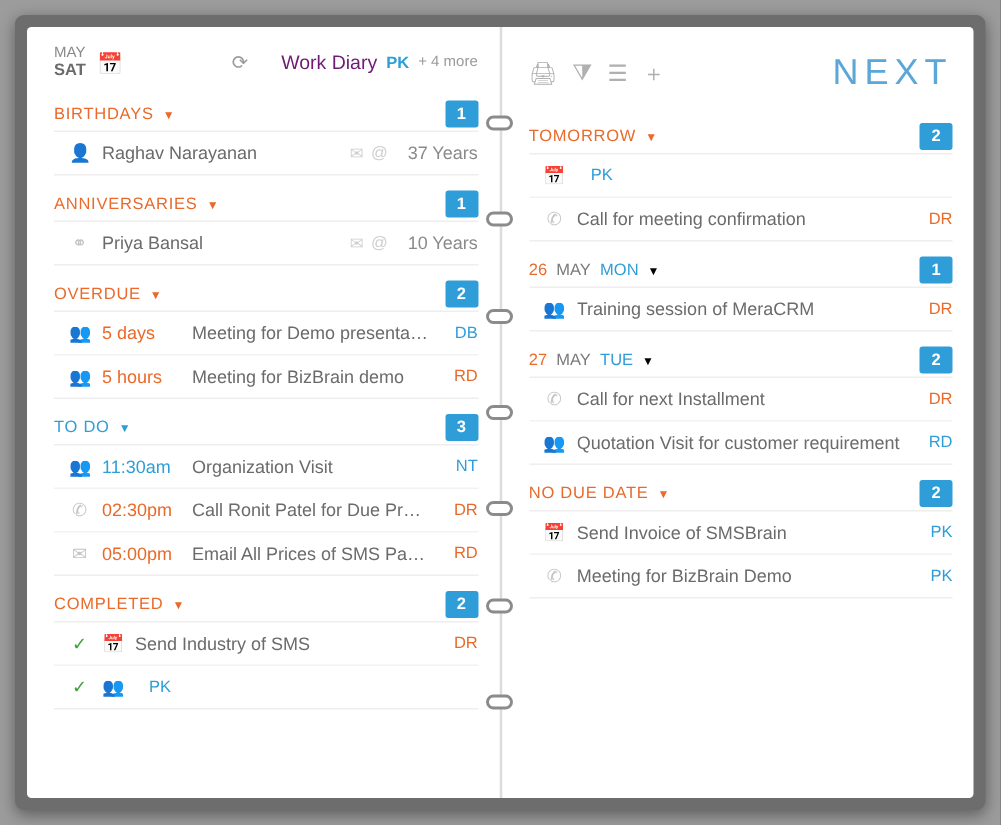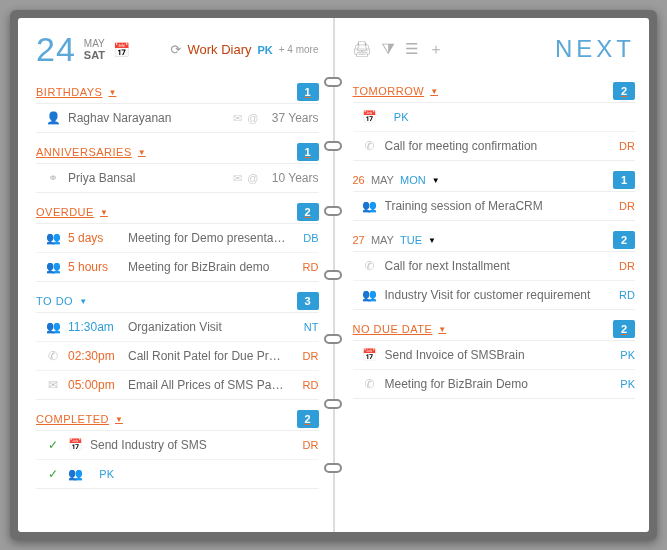--- a/index.html
+++ b/index.html
@@ -48,35 +48,35 @@
     border-radius: 10px;
     background: #fff;
   }
   
   .head-left { display: flex; align-items: center; gap: 8px; margin-bottom: 10px; }
   .big-day   { font-size: 34px; font-weight: 200; color: #5aa7d8; letter-spacing: 1px;}
   .mday      { font-size: 10px; color: #8a8a8a; line-height: 11px; }
   .sday      { font-size: 11px; color: #6b6b6b; font-weight: 600;}
   .cal-ico   { color: #bfbfbf; font-size: 14px; }
   .diary-title { margin-left: auto; display:flex; align-items:center; gap:6px;}
-  .diary-title .t { font-size: 13px; color:#c2410c; }
+  .diary-title .t { font-size: 13px; color:#701a75;margin-left:16px; }
   .pk-tag { color:#2f9ed8; font-size:11px; font-weight:600;}
   .more   { color:#9a9a9a; font-size:10px;}
   .refresh{ color:#9a9a9a; font-size:13px;}
   
   .head-right{ display:flex; align-items:center; margin-bottom:10px; height:38px;}
   .tools { display:flex; gap:10px; color:#b0b0b0; font-size:15px;}
   .next-title{ margin-left:auto; font-size:24px; font-weight:200; color:#5aa7d8; letter-spacing:4px;}
   
   .section { margin-bottom: 6px; }
   .sec-head { display:flex; align-items:center; gap:6px; padding: 4px 0 2px; border-bottom: 1px solid #eee; cursor:pointer;}
   .sec-title{ font-size:11px; letter-spacing:.5px;}
   .caret { font-size:8px; }
   .count { margin-left:auto; background:#2f9ed8; color:#fff; font-size:11px; font-weight:600; width:22px; height:18px; display:flex;align-items:center;justify-content:center; border-radius:2px;}
-  .orange { color:#e96a2a;text-decoration:underline; } .orange .caret{color:#e96a2a;}
+  .orange { color:#e96a2a; } .orange .caret{color:#e96a2a;}
   .blue   { color:#2f9ed8; }
   .date-lbl { font-size:11px; }
   .date-lbl .r{color:#e96a2a;} .date-lbl .g{color:#7a7a7a;} .date-lbl .b{color:#2f9ed8;text-align:right;}
   
   .row { display:flex; align-items:center; gap:8px; padding:7px 0 7px 10px; border-bottom:1px solid #f2f2f2; font-size:12px;}
   .row:last-child{border-bottom:1px solid #eee;}
   .ico { width:14px; color:#c4c4c4; text-align:center; font-size:12px;}
   .ico.green{color:#3aa23a;}
   .timecol{ width:52px; font-size:12px;}
   .timecol.red{color:#e96a2a;}
@@ -87,21 +87,20 @@
   .init.blue{color:#2f9ed8;} .init.red{color:#e96a2a;}
   .muted-icons{ color:#cfcfcf; font-size:11px; display:flex; gap:5px;}
 </style>
 </head>
 <body>
 
 <div class="diary">
 
   <div class="page left">
     <div class="head-left">
-      <div class="big-day">24</div>
       <div>
         <div class="mday">MAY</div>
         <div class="sday">SAT</div>
       </div>
       <span class="cal-ico">📅</span>
       <div class="diary-title">
         <span class="refresh">⟳</span>
         <span class="t">Work Diary</span>
         <span class="pk-tag">PK</span>
         <span class="more">+ 4 more</span>
@@ -250,21 +249,21 @@
             <span class="caret">▼</span>
             <span class="count">2</span>
           </div>
           <div class="row">
             <span class="ico">✆</span>
             <span class="desc">Call for next Installment</span>
             <span class="init red">DR</span>
           </div>
           <div class="row">
             <span class="ico">👥</span>
-            <span class="desc">Industry Visit for customer requirement</span>
+            <span class="desc">Quotation Visit for customer requirement</span>
             <span class="init blue">RD</span>
           </div>
         </div>
         <div class="section">
           <div class="sec-head orange">
             <span class="sec-title">NO DUE DATE</span>
             <span class="caret">▼</span>
             <span class="count">2</span>
           </div>
           <div class="row">

